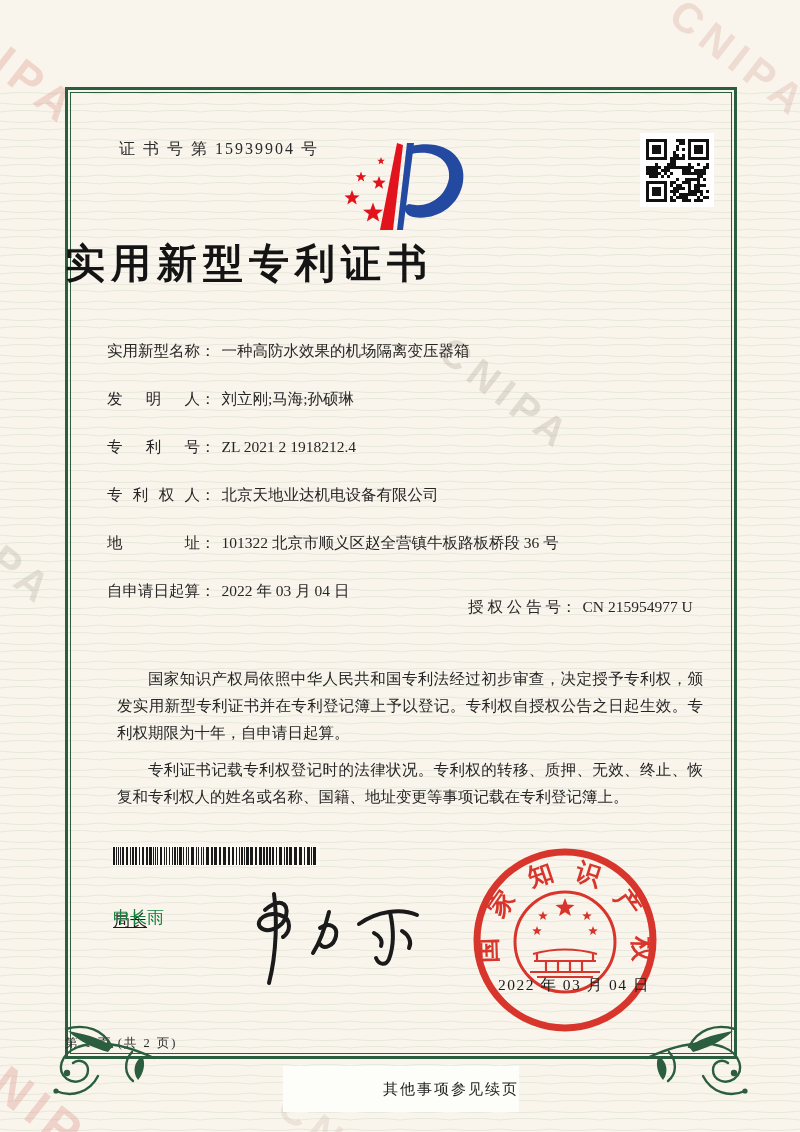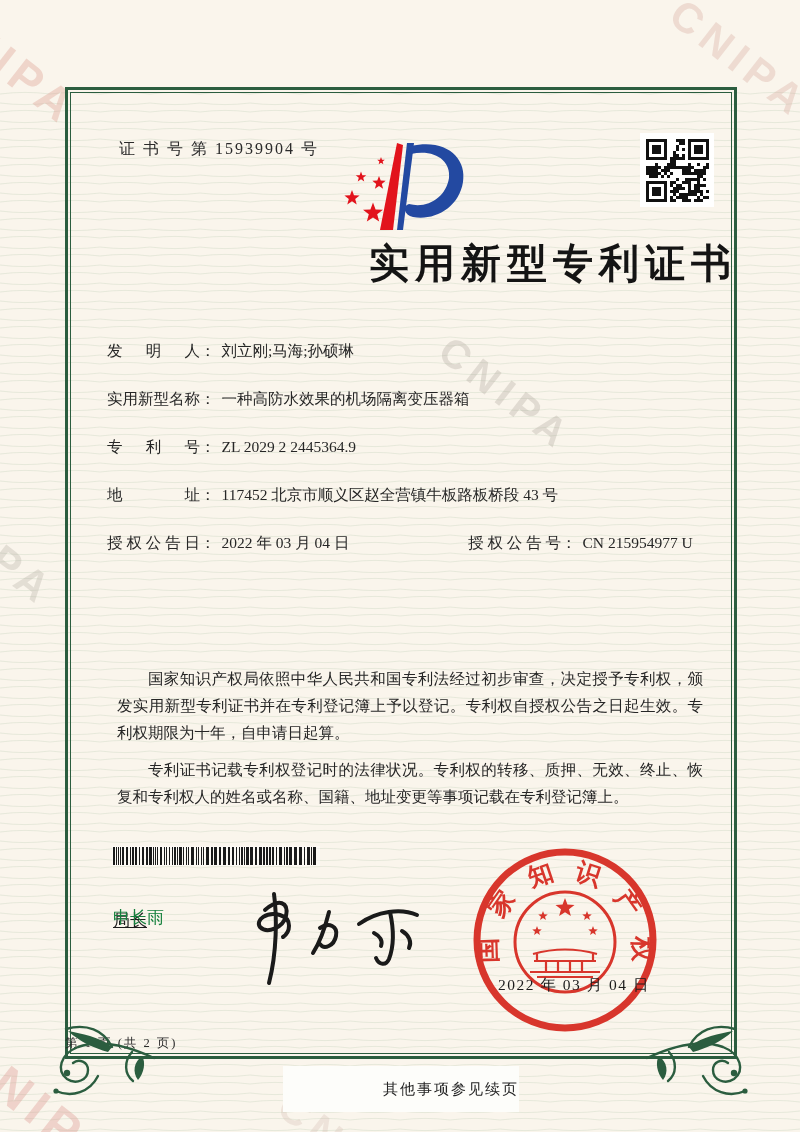--- a/index.html
+++ b/index.html
@@ -25,31 +25,31 @@
     position:absolute;left:65px;top:87px;width:666px;height:966px;z-index:2;
     border:3px solid #2b5d3f;
   }
   .frame-inner{position:absolute;inset:2px;border:1px solid #2b5d3f;}
   .abs{position:absolute;z-index:3;}
   .certno{left:107px;top:139px;font-size:16px;letter-spacing:2px;color:#2a2a2a;margin-left:12px;}
   .qrbox{left:640px;top:133px;width:74px;height:74px;background:#fff;}
   .qrbox svg{position:absolute;left:6px;top:6px;}
   .logo{left:340px;top:120px;width:130px;height:115px;}
   .title{
-    left:65px;top:236px;width:672px;text-align:right;
+    left:65px;top:236px;width:672px;text-align:left;
     font-size:40px;font-weight:bold;letter-spacing:6px;color:#141414;
   }
   .fields{left:107px;top:341px;width:606px;font-size:15.5px;color:#262626;}
   .row{height:48px;position:relative;}
   .lbl{
     display:inline-block;width:93px;text-align:justify;text-align-last:justify;
     vertical-align:top;
   }
   .colon{margin-right:6px;}
-  .grant2{position:absolute;left:361px;top:0;}
+  .grant2{position:absolute;left:361px;top:16px;}
   .paras{left:107px;top:655px;width:606px;font-size:15.5px;line-height:27px;color:#262626;}
   .paras p{margin:10px;text-indent:2em;text-align:justify;}
   .barcode{left:112px;top:846px;width:208px;height:20px;background:rgba(255,255,255,.45);}
   .sig-title{left:113px;top:909px;font-size:17px;font-family:"Liberation Sans","DejaVu Sans",sans-serif;color:#1d1d1d;text-decoration:underline;}
   .sig-name{left:113px;top:906px;font-size:17px;font-family:"Liberation Sans","DejaVu Sans",sans-serif;color:#15803d;}
   .sig-hand{left:225px;top:884px;width:215px;height:106px;}
   .seal{left:467px;top:842px;width:196px;height:196px;opacity:.93;}
   .seal-date{left:498px;top:975px;font-size:15.5px;letter-spacing:1.5px;color:#1b1b1b;z-index:4;}
   .pagefoot{left:65px;top:1035px;width:752px;text-align:left;font-size:12.5px;letter-spacing:2px;color:#2a2a2a;}
   .notebox{
@@ -252,33 +252,36 @@
         <polygon points="12,70 13.97495844770271,75.28170289890018 19.60845213036123,75.52786404500043 15.195549894751716,79.03829710109983 16.702282018339787,84.47213595499957 12,81.36 7.297717981660216,84.47213595499957 8.804450105248284,79.03829710109983 4.391547869638771,75.52786404500043 10.02504155229729,75.28170289890018" fill="#e2131c"></polygon>
         <polygon points="33,82.5 35.59213296260981,89.43223505480648 42.98609342109911,89.75532155906305 37.19415923686163,94.36276494519352 39.171745149070965,101.49467844093695 33,97.41 26.828254850929035,101.49467844093695 28.805840763138374,94.36276494519352 23.013906578900887,89.75532155906305 30.407867037390194,89.43223505480648" fill="#e2131c"></polygon>
       </g>
   </svg>
 </div>
 
 <div class="abs title">实用新型专利证书</div>
 
 <div class="abs fields">
   <div class="row">
+    <span class="lbl">实用新型名称</span><span class="colon">：</span><span>一种高防水效果的机场隔离变压器箱</span>
+  </div>
+  <div class="row">
     <span class="lbl">发明人</span><span class="colon">：</span><span>刘立刚;马海;孙硕琳</span>
   </div>
   <div class="row">
-    <span class="lbl">实用新型名称</span><span class="colon">：</span><span>一种高防水效果的机场隔离变压器箱</span>
-  </div>
-  <div class="row">
-    <span class="lbl">专利号</span><span class="colon">：</span><span>ZL 2029 2 2445364.9</span>
-  </div>
-  <div class="row">
-    <span class="lbl">地址</span><span class="colon">：</span><span>117452 北京市顺义区赵全营镇牛板路板桥段 43 号</span>
-  </div>
-  <div class="row">
-    <span class="lbl">授权公告日</span><span class="colon">：</span><span>2022 年 03 月 04 日</span>
+    <span class="lbl">专利号</span><span class="colon">：</span><span>ZL 2021 2 1918212.4</span>
+  </div>
+  <div class="row">
+    <span class="lbl">专利权人</span><span class="colon">：</span><span>北京天地业达机电设备有限公司</span>
+  </div>
+  <div class="row">
+    <span class="lbl">地址</span><span class="colon">：</span><span>101322 北京市顺义区赵全营镇牛板路板桥段 36 号</span>
+  </div>
+  <div class="row">
+    <span class="lbl">自申请日起算</span><span class="colon">：</span><span>2022 年 03 月 04 日</span>
     <span class="grant2">
       <span class="lbl">授权公告号</span><span class="colon">：</span><span>CN 215954977 U</span>
     </span>
   </div>
 </div>
 
 <div class="abs paras">
   <p>国家知识产权局依照中华人民共和国专利法经过初步审查，决定授予专利权，颁发实用新型专利证书并在专利登记簿上予以登记。专利权自授权公告之日起生效。专利权期限为十年，自申请日起算。</p>
   <p>专利证书记载专利权登记时的法律状况。专利权的转移、质押、无效、终止、恢复和专利权人的姓名或名称、国籍、地址变更等事项记载在专利登记簿上。</p>
 </div>

